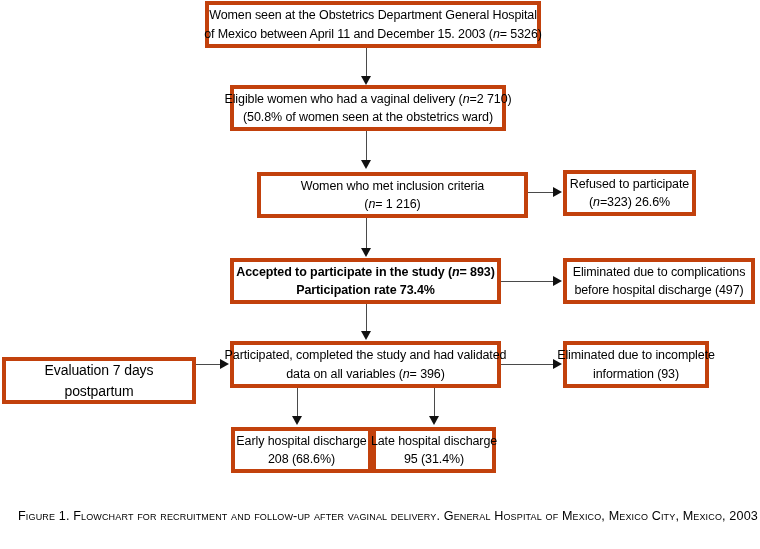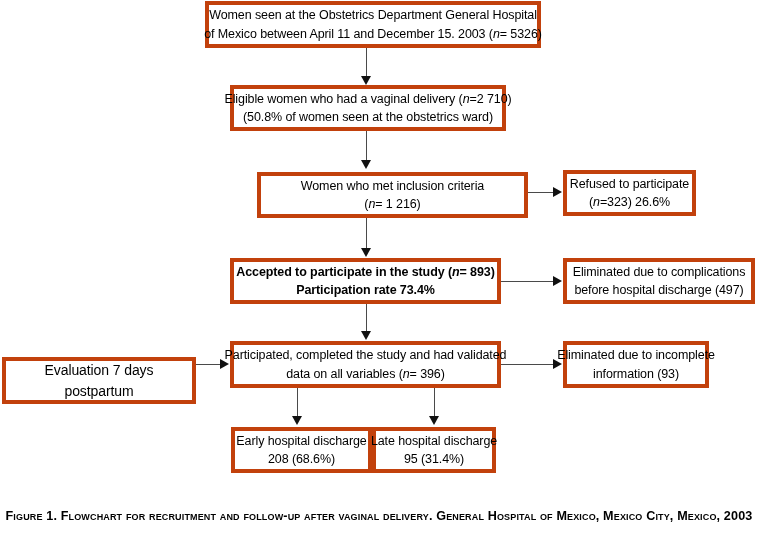--- a/index.html
+++ b/index.html
@@ -83,25 +83,25 @@
   #box-early      { left: 231px; top: 427px; width: 141px; height: 46px; }
   #box-late       { left: 372px; top: 427px; width: 124px; height: 46px; }
 
   
   #caption {
     position: absolute;
     left: 0px;
     top: 506px;
     width: 758px;
     font-size: 12.6px;
-    font-weight: bold;
+    font-weight: normal;
     font-variant: small-caps;
     line-height: 1.6;
     letter-spacing: 0.15px;
-    text-align: center;
+    text-align: right;
   }
 </style>
 </head>
 <body>
 
 <div id="flowchart">
 
   <div class="box" id="box-screened">
     <div>
       <span class="line">Women seen at the Obstetrics Department General Hospital</span>

